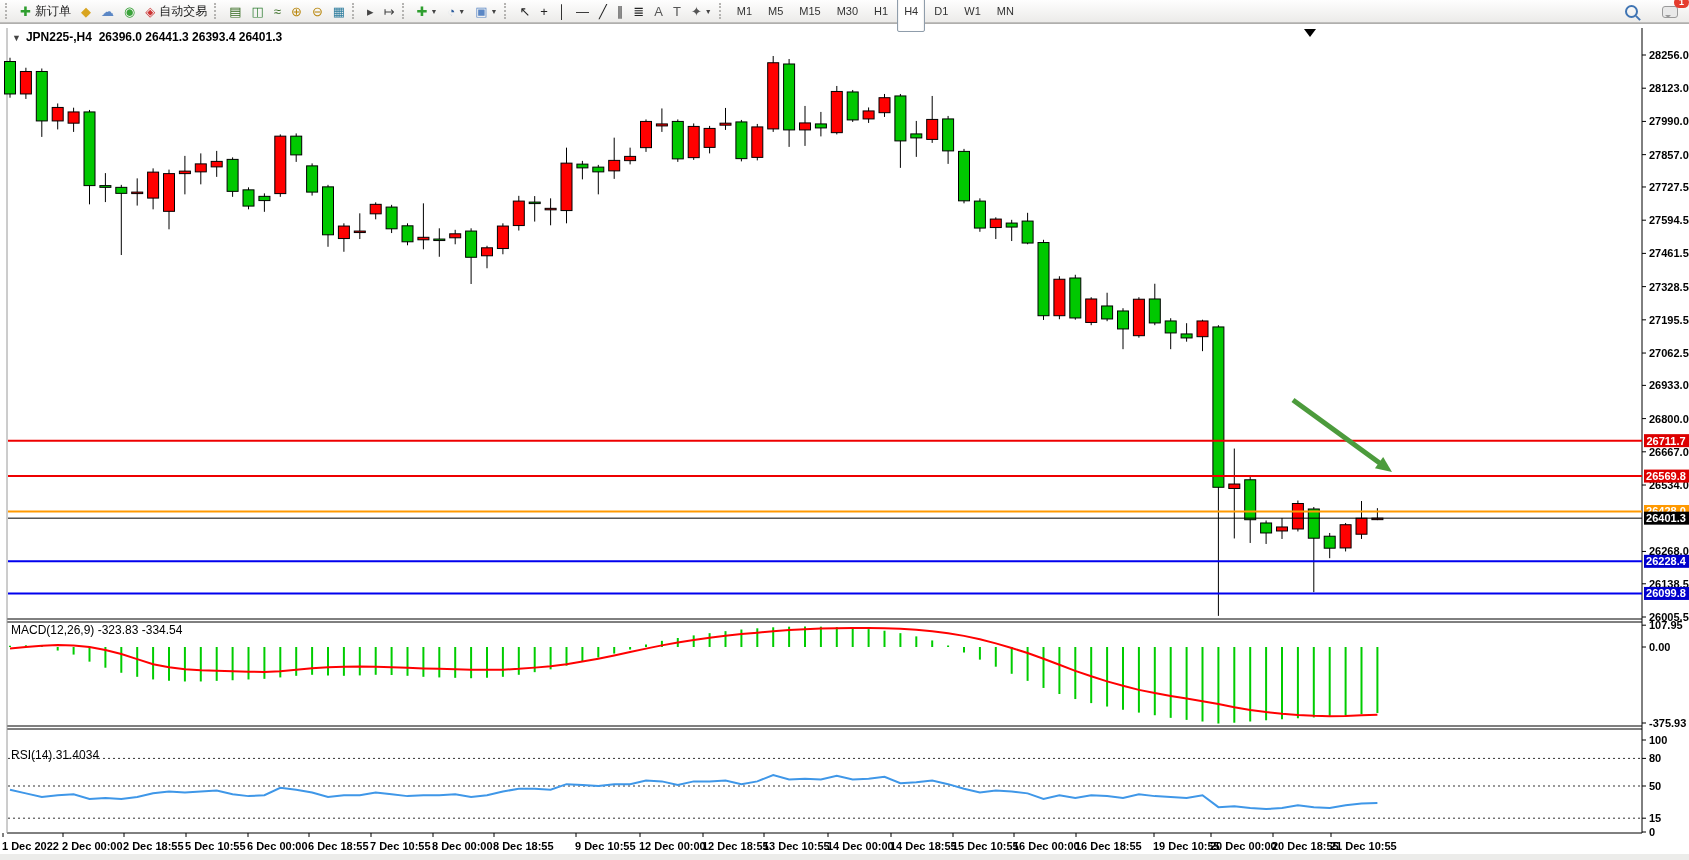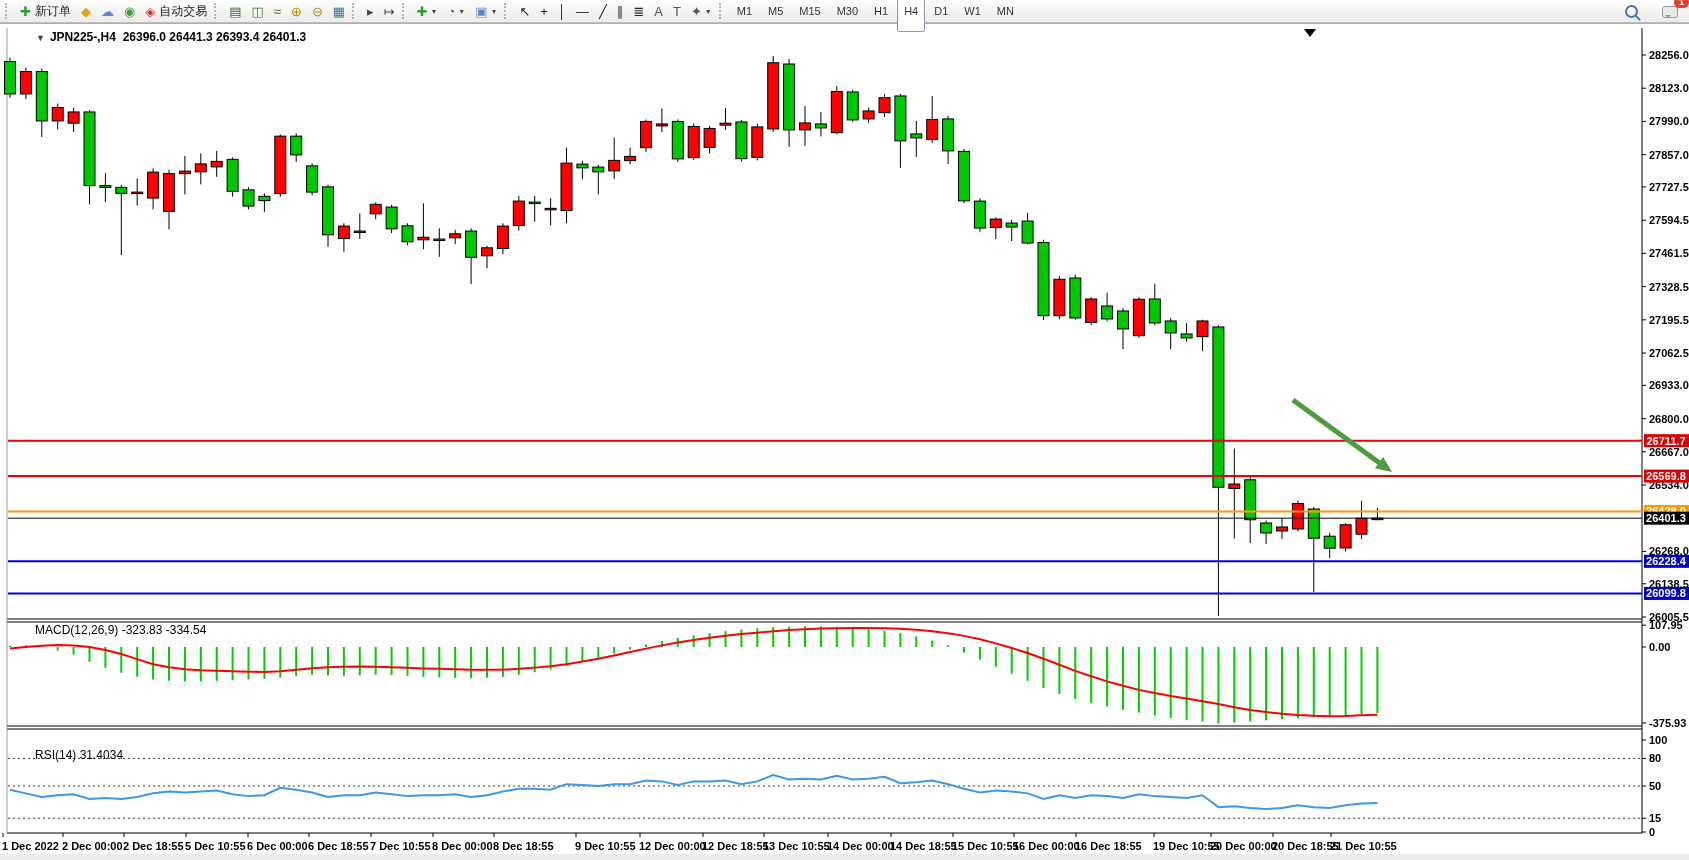--- a/index.html
+++ b/index.html
@@ -25,21 +25,21 @@
   .bubble{width:14px;height:10px;background:#e9e9e9;border:1px solid #9a9a9a;border-radius:3px;
     position:relative;display:inline-block;margin-left:14px;}
   .bubble::after{content:"";position:absolute;left:2px;bottom:-4px;border:3px solid transparent;border-top-color:#9a9a9a;}
   .badge{position:absolute;top:-5px;right:-8px;min-width:11px;height:11px;background:#e53c2e;
     border-radius:7px;color:#fff;font-size:9px;font-weight:bold;display:flex;
     align-items:center;justify-content:center;padding:0 2px;}
   
   .chartwin{position:absolute;left:0;top:23px;width:1689px;height:831px;background:#fff;
     border-top:1px solid #b0afad;}
   svg{position:absolute;left:0;top:0;}
-  .overlay{position:absolute;z-index:5;font-size:12px;font-weight:bold;color:#000;white-space:nowrap;margin-left:24px;}
+  .overlay{position:absolute;z-index:5;font-size:12px;font-weight:bold;color:#000;white-space:nowrap;}
   .tri{color:#444;font-size:9px;margin-right:5px;}
   .ind-label{font-weight:normal;font-size:12px;}
   .statusgap{position:absolute;left:0;top:854px;width:1689px;height:6px;background:#ececea;}
 </style>
 </head>
 <body>
 
 <div class="toolbar" id="toolbar">
   <span class="tb-grip"></span>
     <span class="tb-btn">

